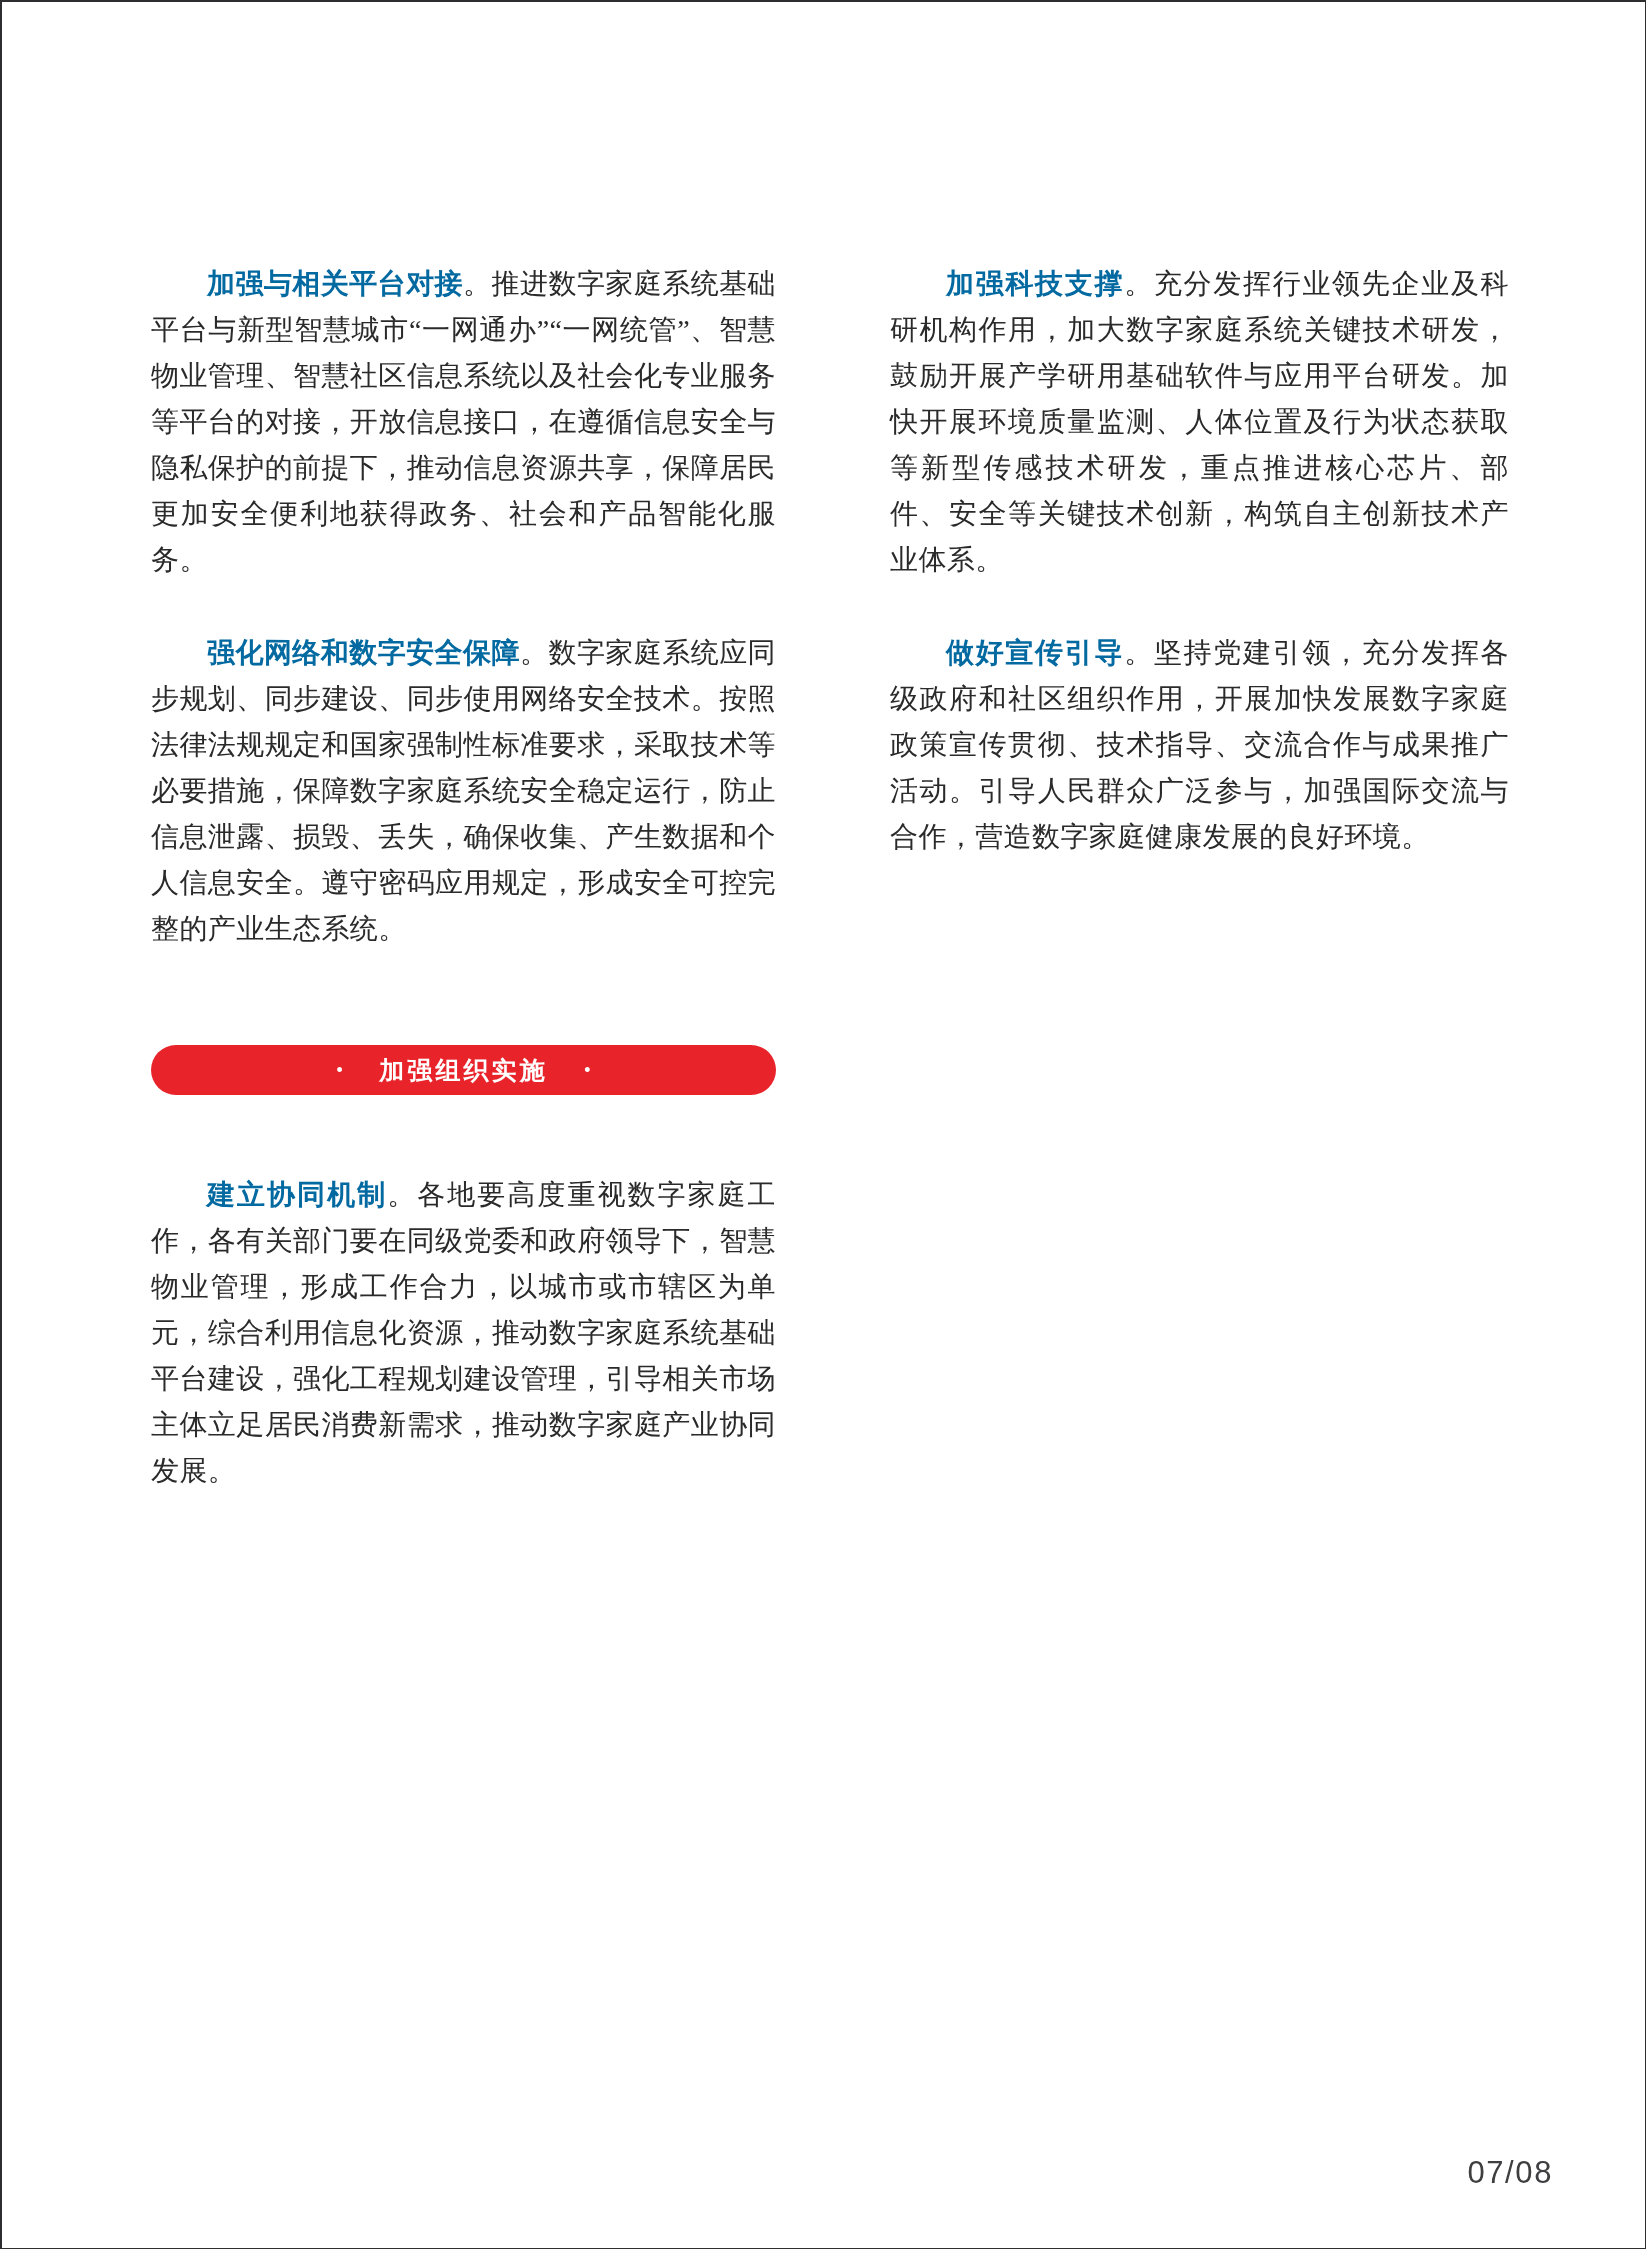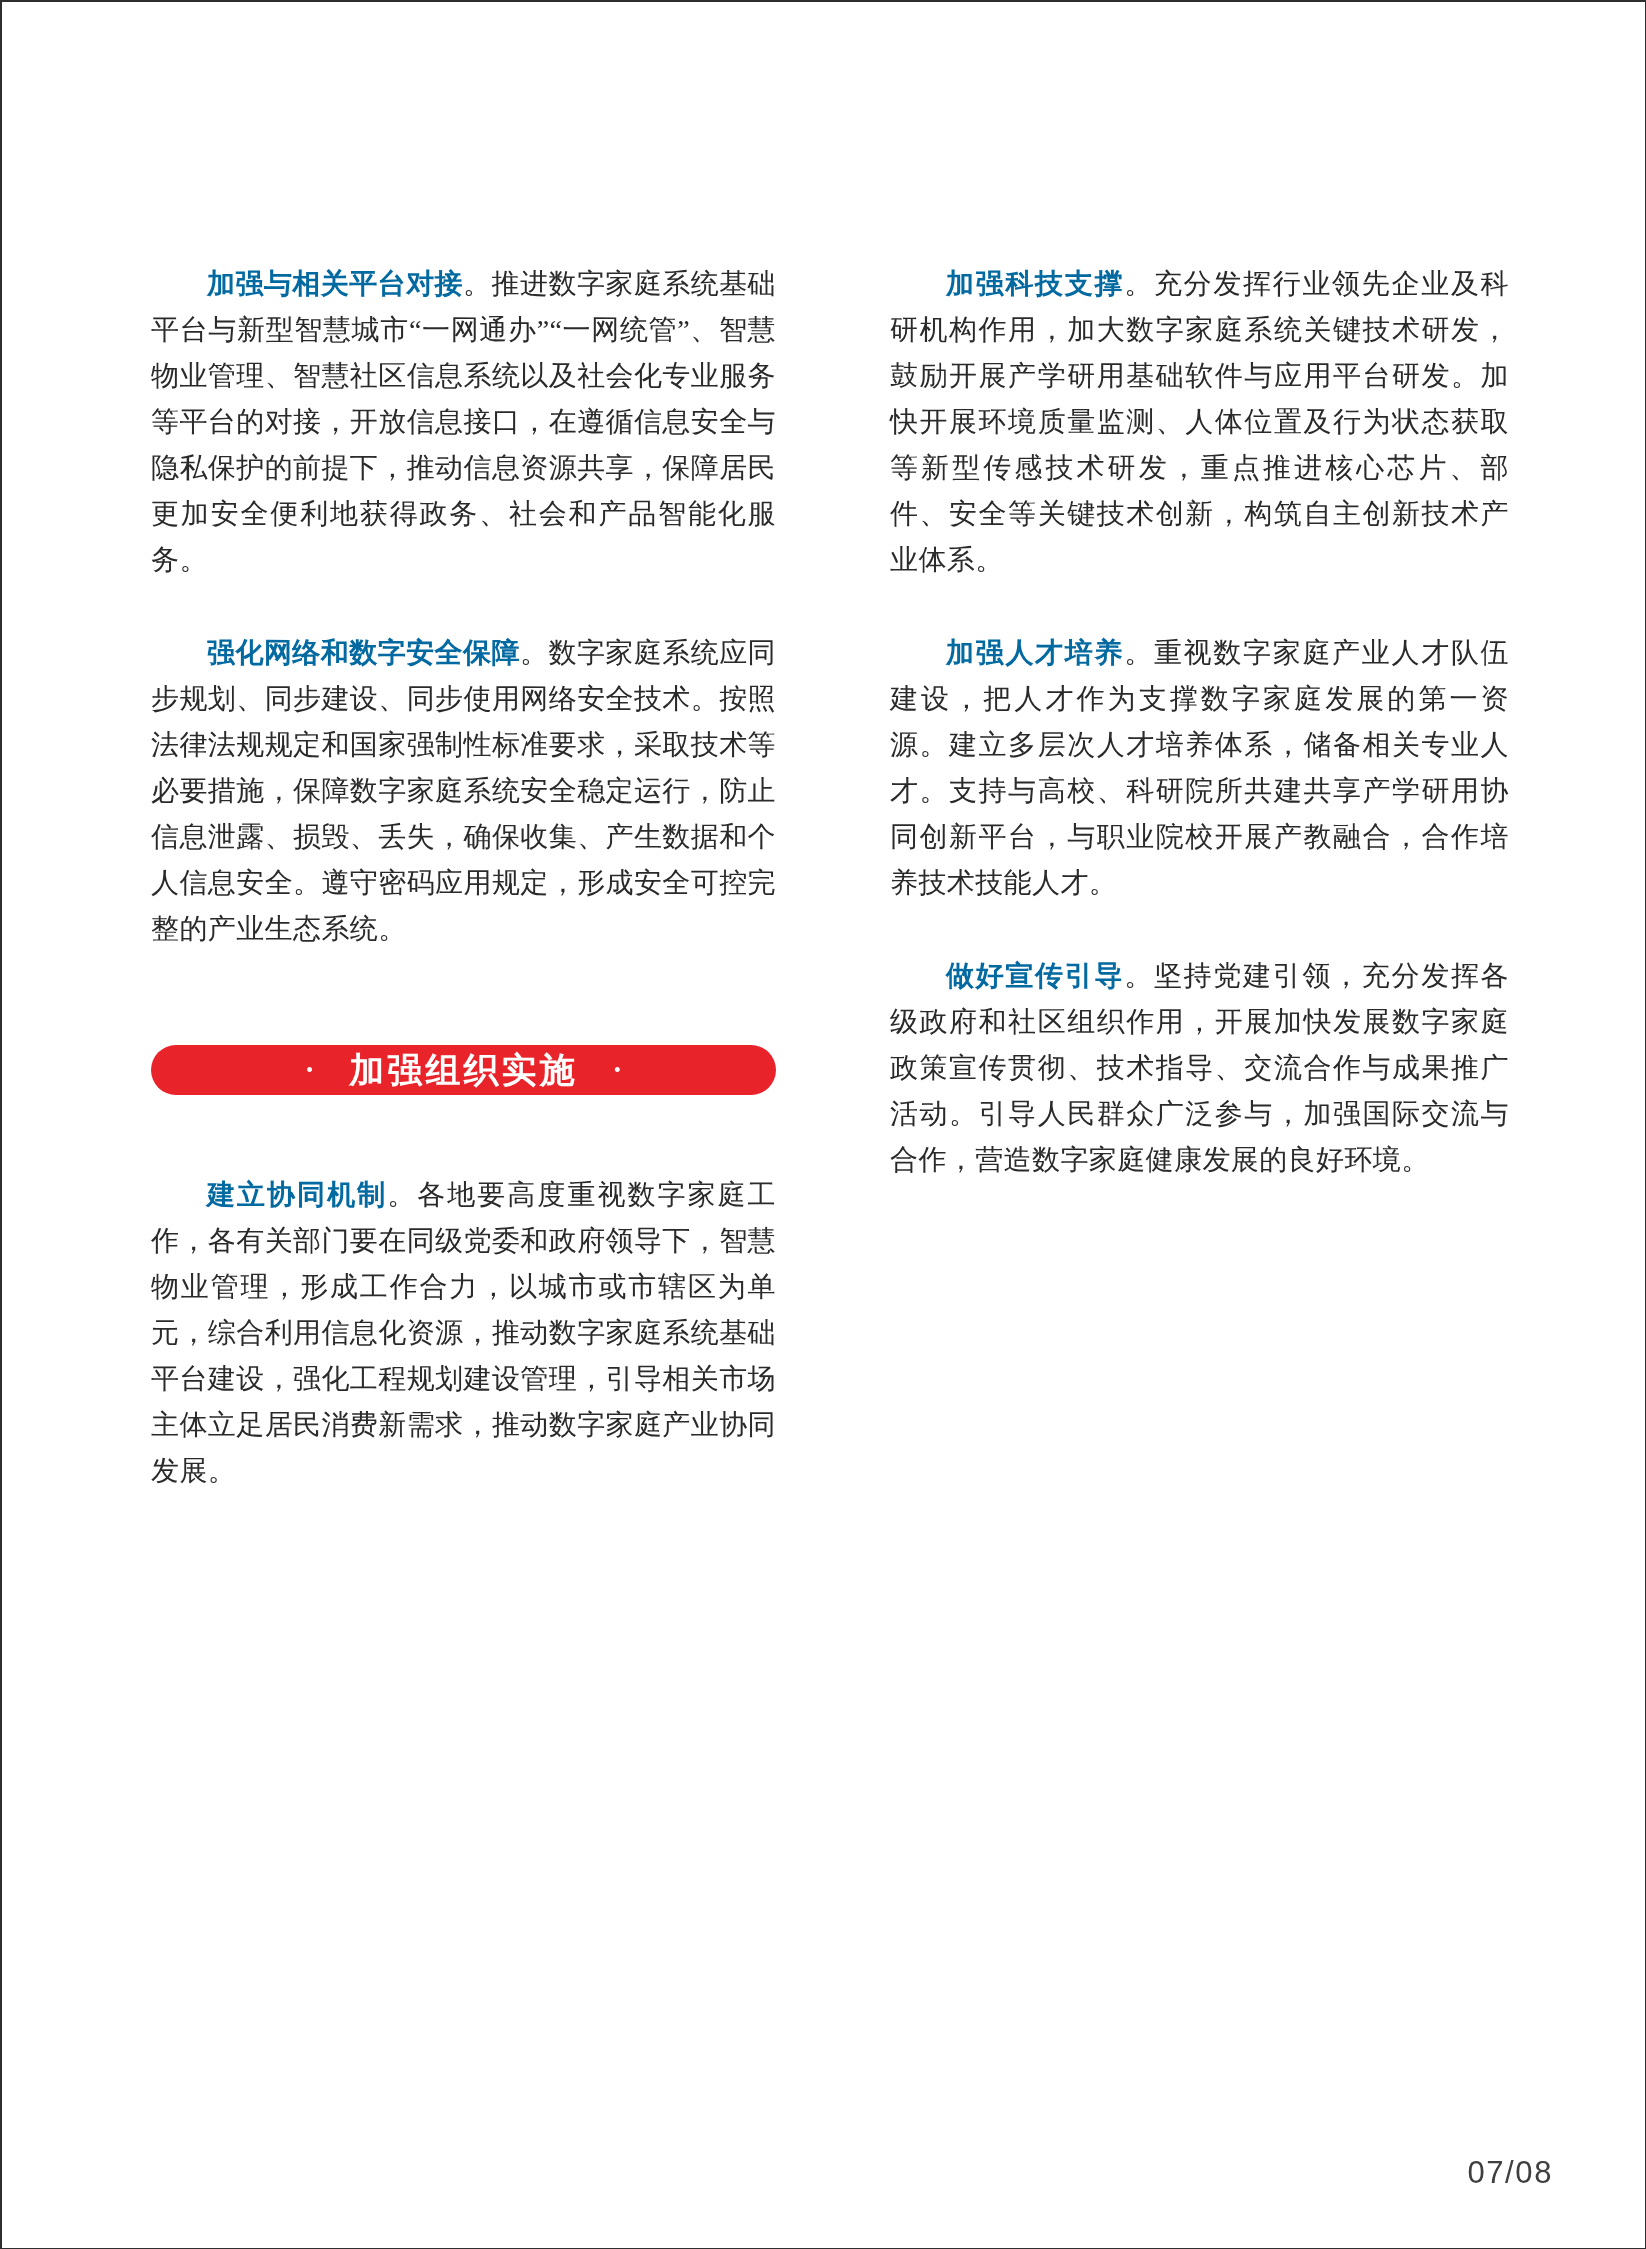--- a/index.html
+++ b/index.html
@@ -42,21 +42,21 @@
     margin: 93px 0 77px 0;
     height: 50px;
     background: var(--accent, #e8232a);
     border-radius: 27px;
     display: flex;
     align-items: center;
     justify-content: center;
   }
   .banner-text {
     color: #ffffff;
-    font-size: 35px;
+    font-size: 25px;
     font-weight: bold;
     font-family: "Liberation Sans", "DejaVu Sans", sans-serif;
     letter-spacing: 3.1px;
   }
   .banner-dot {
     color: #ffffff;
     font-size: 20.4px;
     margin: 0 36px;
     line-height: 50px;
   }
@@ -90,21 +90,20 @@
 
     <p><span class="para-head">建立协同机制</span><span class="para-body">。各地要高度重视数字家庭工作，各有关部门要在同级党委和政府领导下，智慧物业管理，形成工作合力，以城市或市辖区为单元，综合利用信息化资源，推动数字家庭系统基础平台建设，强化工程规划建设管理，引导相关市场主体立足居民消费新需求，推动数字家庭产业协同发展。</span></p>
 
   </div>
 
   <div class="column column-right">
 
     <p><span class="para-head">加强科技支撑</span><span class="para-body">。充分发挥行业领先企业及科研机构作用，加大数字家庭系统关键技术研发，鼓励开展产学研用基础软件与应用平台研发。加快开展环境质量监测、人体位置及行为状态获取等新型传感技术研发，重点推进核心芯片、部件、安全等关键技术创新，构筑自主创新技术产业体系。</span></p>
 
 
-    <p><span class="para-head">加强人才培养</span><span class="para-body">。重视数字家庭产业人才队伍建设，把人才作为支撑数字家庭发展的第一资源。建立多层次人才培养体系，储备相关专业人才。支持与高校、科研院所共建共享产学研用协同创新平台，与职业院校开展产教融合，合作培养技术技能人才。</span></p>
 
     <p><span class="para-head">做好宣传引导</span><span class="para-body">。坚持党建引领，充分发挥各级政府和社区组织作用，开展加快发展数字家庭政策宣传贯彻、技术指导、交流合作与成果推广活动。引导人民群众广泛参与，加强国际交流与合作，营造数字家庭健康发展的良好环境。</span></p>
 
   </div>
 
   <div class="page-number">07/08</div>
 
 </div>
 
 

